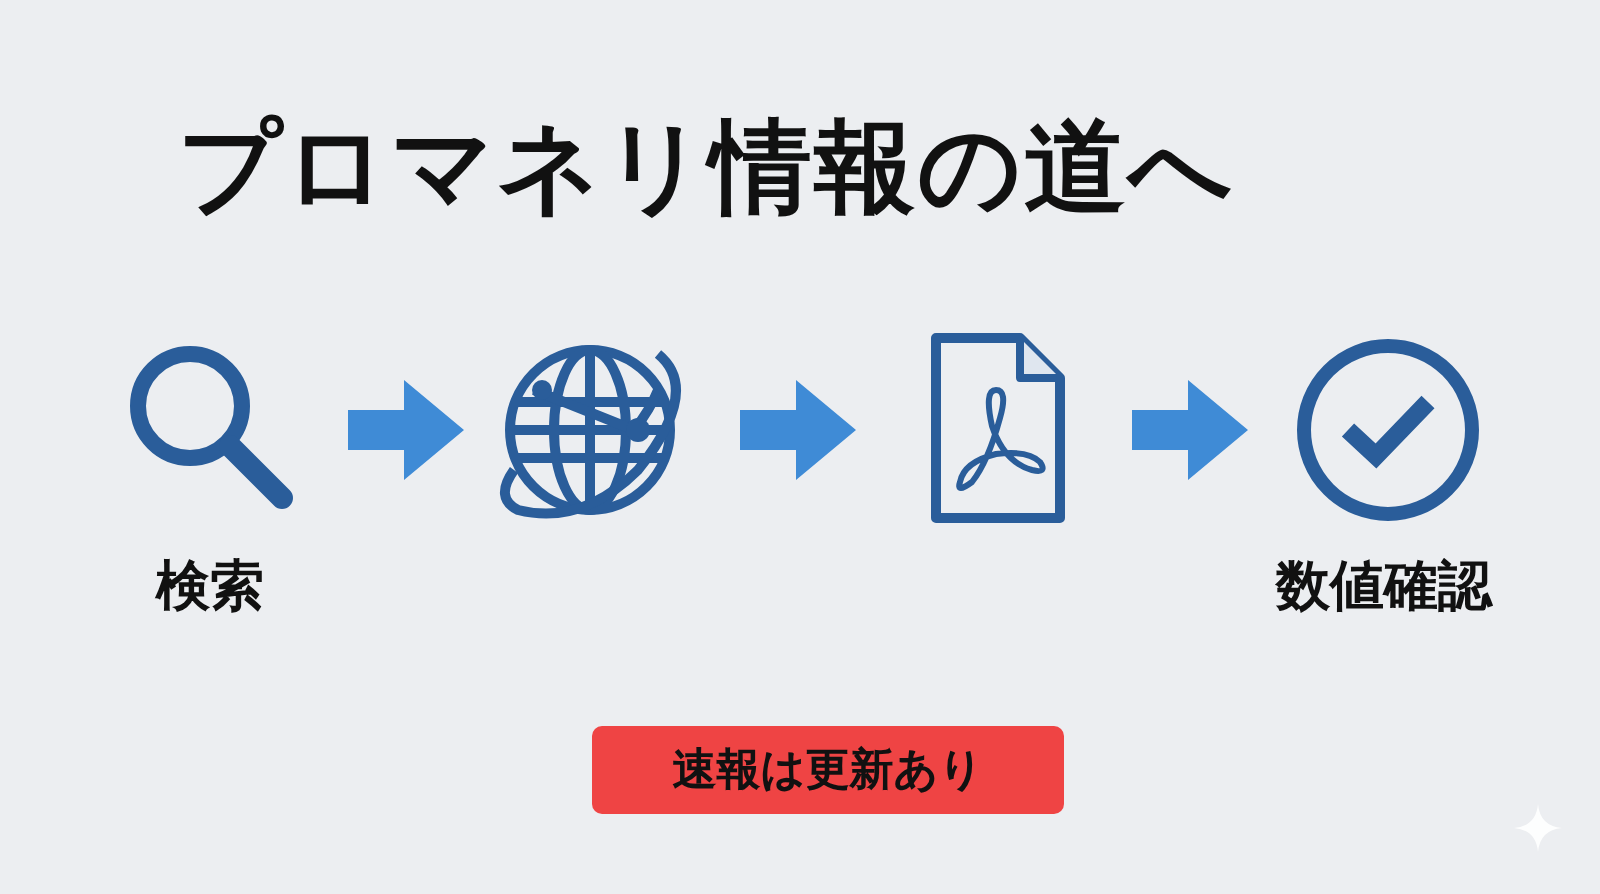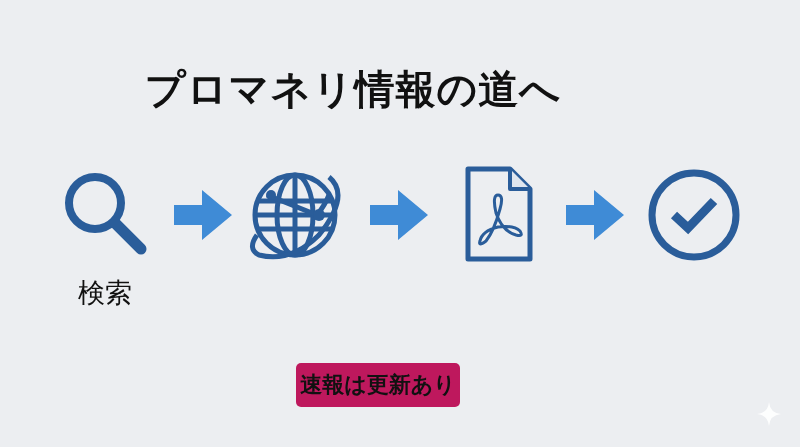--- a/index.html
+++ b/index.html
@@ -3,34 +3,34 @@
 <meta charset="utf-8">
 <style>
   html, body { margin: 0; padding: 0; }
   body {
     width: 800px; height: 447px; overflow: hidden;
     background: #eceef1;
     font-family: "DejaVu Sans", sans-serif;
     position: relative;
   }
   .title {
-    position: absolute; left: 0; top: 62px; width: 706px;
-    text-align: center; font-size: 40px; font-weight: bold; color: #111;
+    position: absolute; left: 0; top: 50px; width: 706px;
+    text-align: center; font-size: 51px; font-weight: bold; color: #111;
     letter-spacing: 1px;
   }
   .step { position: absolute; top: 165px; width: 160px; text-align: center; }
   .step .icon { width: 100px; height: 100px; margin: 0 auto; display: block; }
   .step .label {
-    margin-top: 10px; font-size: 27px; font-weight: normal; color: #111;
+    margin-top: 10px; font-size: 27px; font-weight: bold; color: #111;
     white-space: nowrap;
   }
   .arrow { position: absolute; top: 190px; width: 58px; height: 50px; }
   .badge {
-    position: absolute; left: 296px; top: 363px; width: 164px; height: 44px;
-    background: #be185d; border-radius: 5px;
+    position: absolute; left: 296px; top: 363px; width: 236px; height: 44px;
+    background: #ef4444; border-radius: 5px;
     display: flex; align-items: center; justify-content: center;
     font-size: 22px; font-weight: bold; color: #111;
   }
   .sparkle { position: absolute; left: 757px; top: 402px; width: 24px; height: 24px; }
 </style>
 </head>
 <body>
 
 <div class="title">プロマネリ情報の道へ</div>
 
@@ -77,19 +77,20 @@
 
 <svg class="arrow" style="left:566px;" viewBox="0 0 58 50">
   <polygon points="0,15 28,15 28,0 58,25 28,50 28,35 0,35" fill="#3f8bd6"></polygon>
 </svg>
 
 <div class="step" style="left:612px;">
   <svg class="icon" viewBox="0 0 100 100">
     <circle cx="52" cy="50" r="42" fill="none" stroke="#2a5d9a" stroke-width="7"></circle>
     <polyline points="32,50 46,63 72,36" fill="none" stroke="#2a5d9a" stroke-width="9"></polyline>
   </svg>
+  <div class="label">数値確認</div>
 </div>
 
 <div class="badge">速報は更新あり</div>
 
 <svg class="sparkle" viewBox="0 0 24 24">
   <path d="M12 0 Q13 11 24 12 Q13 13 12 24 Q11 13 0 12 Q11 11 12 0 Z" fill="#ffffff" opacity="0.9"></path>
 </svg>
 
 </body></html>

